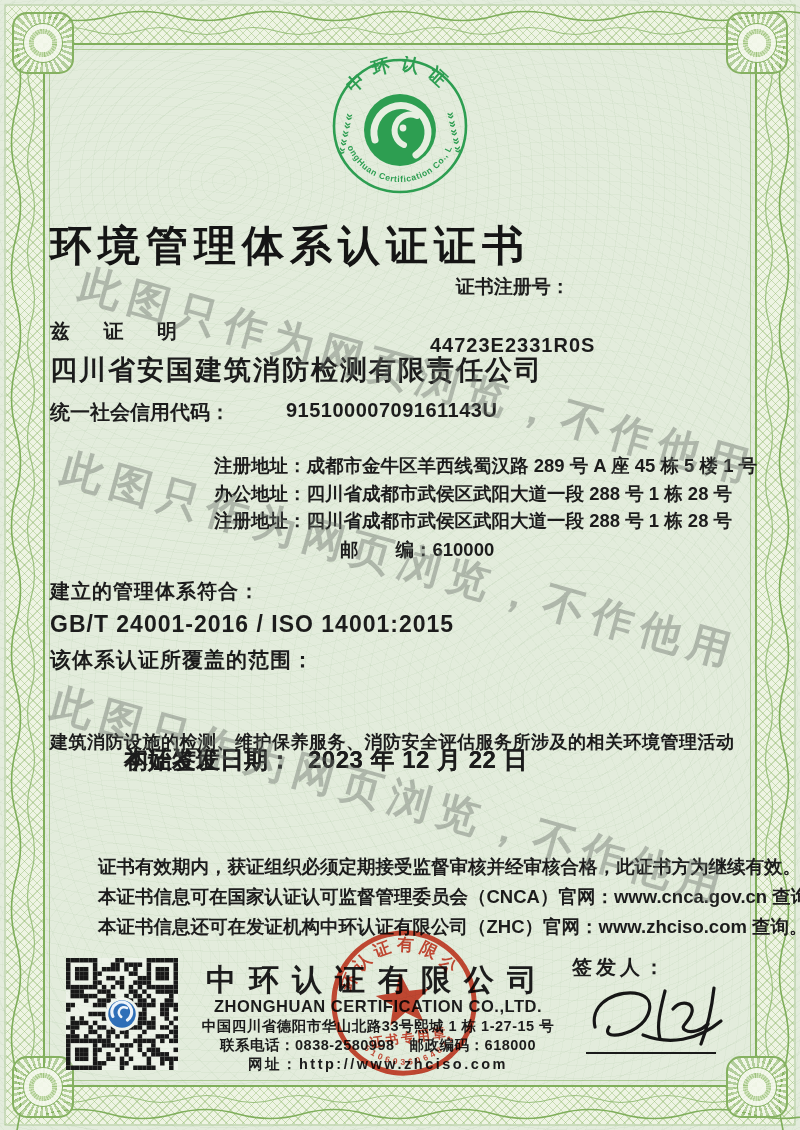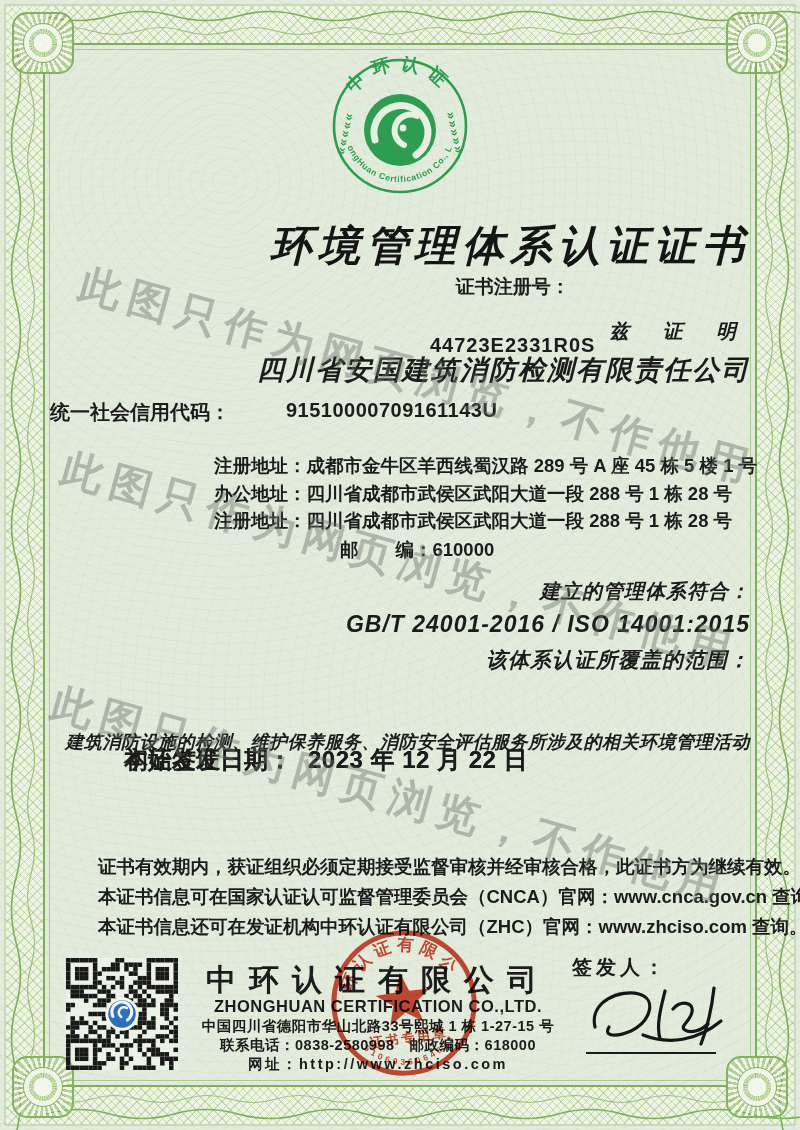--- a/index.html
+++ b/index.html
@@ -24,21 +24,21 @@
     background:repeating-conic-gradient(rgba(134,178,97,.50) 0deg 6deg, rgba(242,247,233,.95) 6deg 12deg);}
   .rosette::after{content:"";position:absolute;inset:9px;border-radius:50%;border:1.5px solid #85b161;
     background:radial-gradient(circle, rgba(244,248,236,.95) 0 34%, rgba(179,209,150,.55) 35% 52%, rgba(244,248,236,.9) 53% 100%);}
   .rosette.tl{left:12px;top:12px}.rosette.tr{right:12px;top:12px}
   .rosette.bl{left:12px;bottom:12px}.rosette.br{right:12px;bottom:12px}
   
   .wm{position:absolute;white-space:nowrap;width:max-content;font-size:42px;font-weight:700;
     letter-spacing:8px;color:rgba(103,110,102,.42);transform:rotate(15.5deg);transform-origin:left top;z-index:5;pointer-events:none;}
   
   .abs{position:absolute;}
-  .ctr{left:50px;right:50px;text-align:right;font-style:italic;}
+  .ctr{left:50px;right:50px;text-align:left;}
   .title{top:218px;font-size:42px;font-weight:700;letter-spacing:6px;color:#151515;}
   .regline{left:430px;top:274px;display:flex;gap:34px;align-items:center;flex-direction:column;}
   .regline .lab{font-size:19px;font-weight:700;}
   .regline .val{font-size:20px;font-weight:700;letter-spacing:1px;}
   .certify{top:318px;font-size:20px;font-weight:700;letter-spacing:14px;}
   .company{top:352px;font-size:27px;font-weight:700;letter-spacing:2px;}
   .credit{top:399px;display:flex;gap:24px;left:50px;right:38px;}
   .credit .lab{font-size:20px;font-weight:700;}
   .credit .val{font-size:20px;font-weight:700;letter-spacing:.5px;margin-left:32px;}
   .addr{left:214px;top:452px;font-size:18.5px;font-weight:600;line-height:27.5px;}

